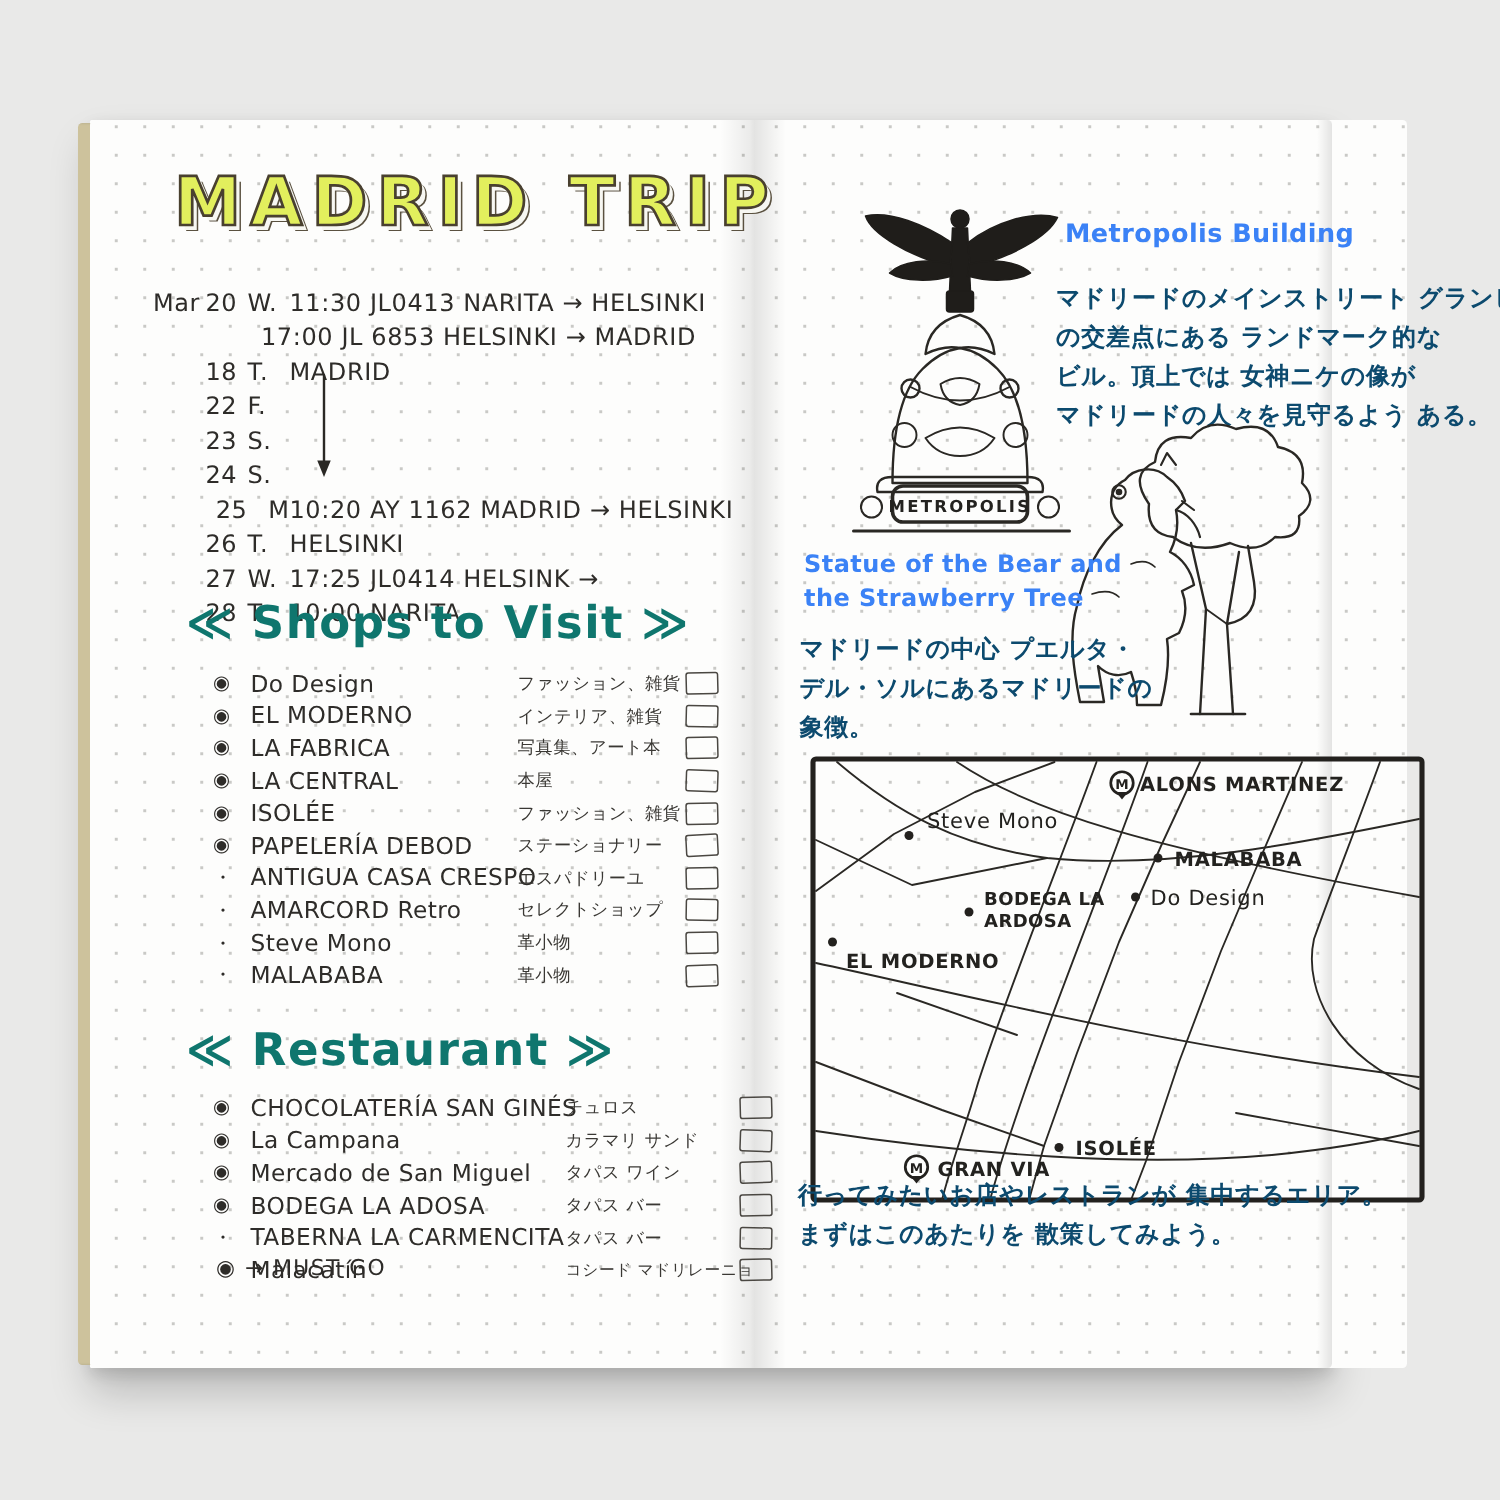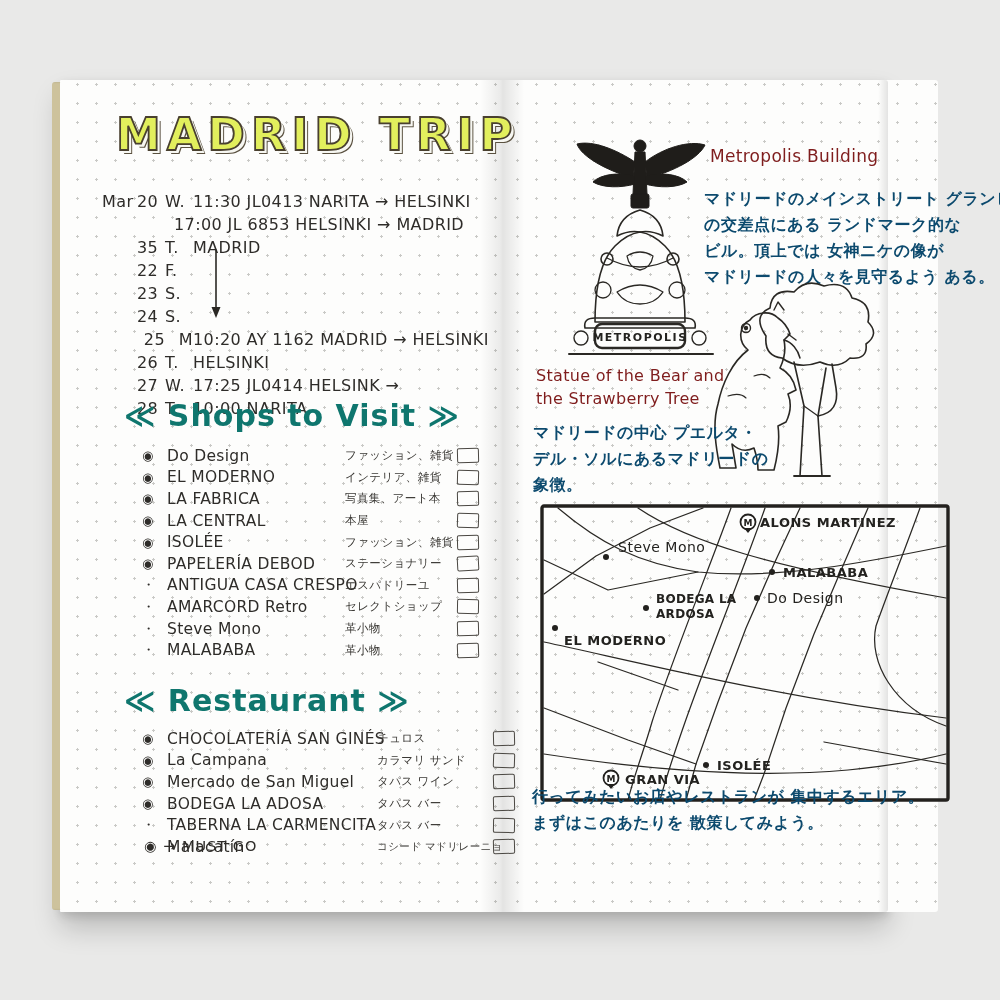--- a/index.html
+++ b/index.html
@@ -25,21 +25,21 @@
   .hand{font-size:16px;letter-spacing:.4px;white-space:nowrap;color:#2e2c29;}
   .row{display:flex;height:23px;align-items:center;}
   .c-month{width:35px;} .c-day{width:28px;} .c-dow{width:28px;}
   .sec-head{font-size:30px;font-weight:bold;letter-spacing:1px;color:#0f766e;white-space:nowrap;}
   .list .row{height:21.6px;}
   .c-bullet{width:25px;font-size:13px;} .c-name{width:178px;font-size:15.5px;letter-spacing:.3px;}
   .c-note{width:112px;font-size:11.5px;color:#3a3834;}
   .checkbox{width:20px;height:13px;border:1.6px solid #4a4742;border-radius:2px;transform:rotate(-1.5deg);}
   .r2 .c-name{width:210px;} .r2 .c-note{width:116px;}
   .jp{font-size:16px;line-height:26px;color:#0c4a6e;letter-spacing:.5px;white-space:nowrap;font-weight:bold;}
-  .entitle{font-size:16px;color:#7f1d1d;letter-spacing:.3px;white-space:nowrap;}
+  .entitle{font-size:16px;color:#3b82f6;letter-spacing:.3px;white-space:nowrap;font-weight:bold;}
   svg text{font-family:"DejaVu Sans","Liberation Sans",sans-serif;}
   .maplabel{font-size:13px;font-weight:bold;fill:#23221f;letter-spacing:.5px;}
   .maplabel2{font-size:12px;font-weight:bold;fill:#23221f;letter-spacing:.3px;}
   .sketch{stroke:#2a2824;fill:none;stroke-linecap:round;stroke-linejoin:round;}
 </style>
 </head>
 <body>
 
 <div class="notebook">
   <div class="cover-edge"></div>
@@ -54,21 +54,21 @@
     <div class="row">
       <span class="c-month">Mar</span>
       <span class="c-day">20</span>
       <span class="c-dow">W.</span>
       <span>11:30 JL0413 NARITA → HELSINKI</span>
     </div>
     <div class="row" style="padding-left:72px;">
       <span>17:00 JL 6853 HELSINKI → MADRID</span>
     </div>
     <div class="row" style="padding-left:35px;">
-      <span class="c-day">35</span>
+      <span class="c-day">18</span>
       <span class="c-dow">T.</span>
       <span>MADRID</span>
     </div>
     <div class="row" style="padding-left:35px;">
       <span class="c-day">22</span>
       <span class="c-dow">F.</span>
     </div>
     <div class="row" style="padding-left:35px;">
       <span class="c-day">23</span>
       <span class="c-dow">S.</span>

